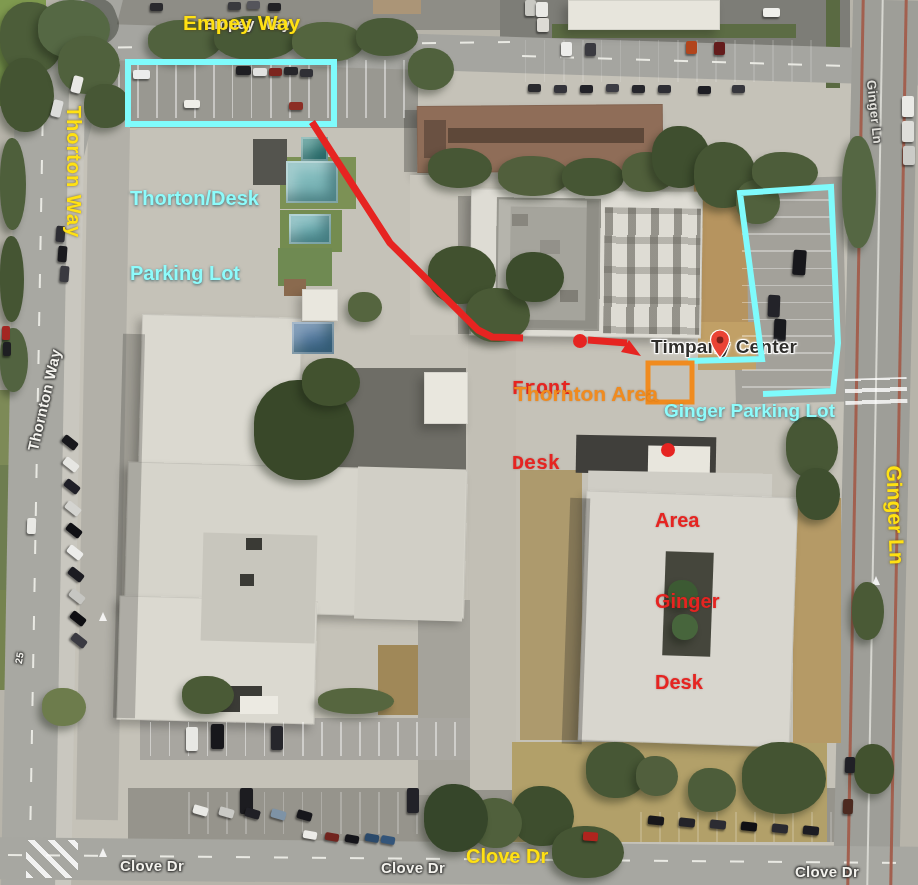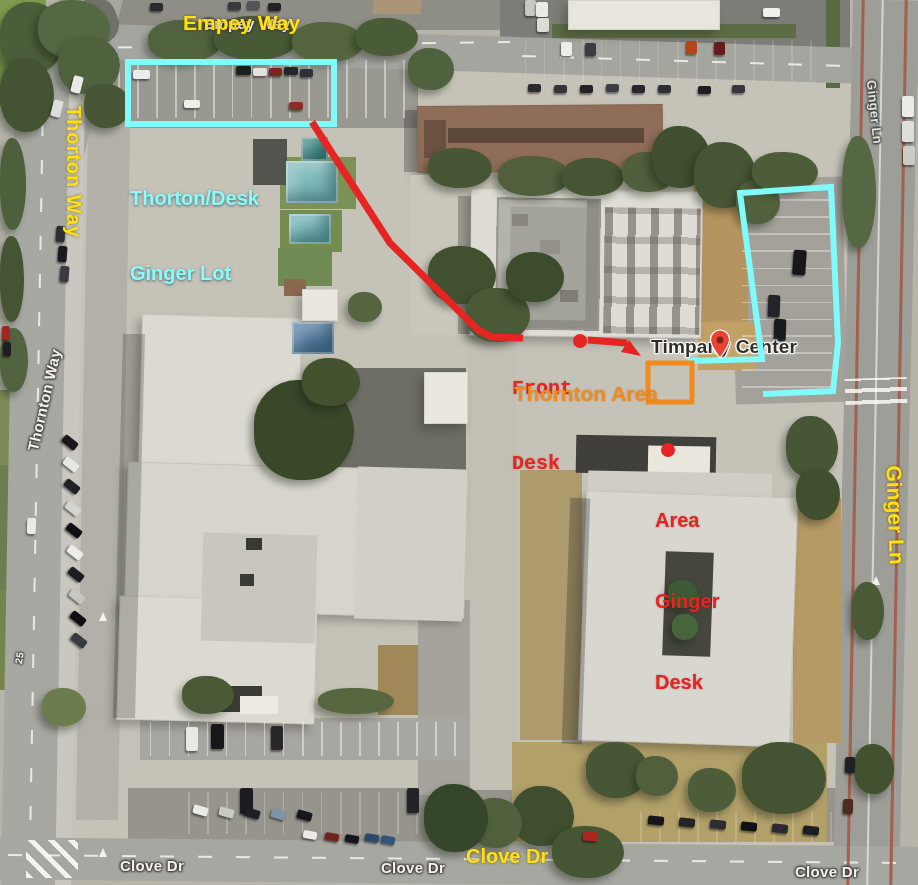--- a/index.html
+++ b/index.html
@@ -271,30 +271,31 @@
     </svg>
 
   <div class="lbl maplab" style="left:204px;top:15px;">Empey Way</div>
   <div class="lbl yellow" style="left:183px;top:10px;font-size:21px;">Empey Way</div>
 
   <div class="lbl yellow vmid" style="left:73px;top:172px;transform:translate(-50%,-50%) rotate(90deg);letter-spacing:1px;">Thorton Way</div>
   <div class="lbl maplab vmid" style="left:45px;top:400px;transform:translate(-50%,-50%) rotate(-77deg);">Thornton Way</div>
 
   <div class="lbl cyan" style="left:130px;top:136px;">
     <div>Thorton/Desk</div>
-    <div>Ginger Lot</div>
+    <div>Parking Lot</div>
   </div>
 
   <div class="lbl redlbl" style="left:512px;top:326px;font-family:Liberation Mono, monospace;">
     <div>Front</div>
     <div>Desk</div>
   </div>
 
   <div class="lbl orangelbl" style="left:514px;top:381px;">Thornton Area</div>
 
+  <div class="lbl cyan" style="left:664px;top:399px;font-size:19px;">Ginger Parking Lot</div>
 
   <div class="lbl redlbl" style="left:655px;top:453px;line-height:1.35;">
     <div>Area</div>
     <div>Ginger</div>
     <div>Desk</div>
   </div>
 
   <div class="lbl yellow vmid" style="left:895px;top:515px;transform:translate(-50%,-50%) rotate(88deg);font-size:21px;">Ginger Ln</div>
   <div class="lbl maplab vmid" style="left:874px;top:112px;transform:translate(-50%,-50%) rotate(84deg);font-size:13px;color:#e2e1dc;">Ginger Ln</div>
 

